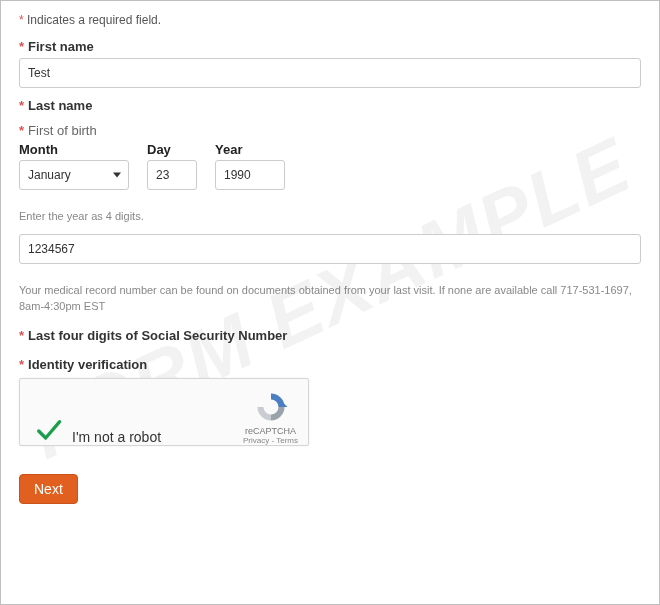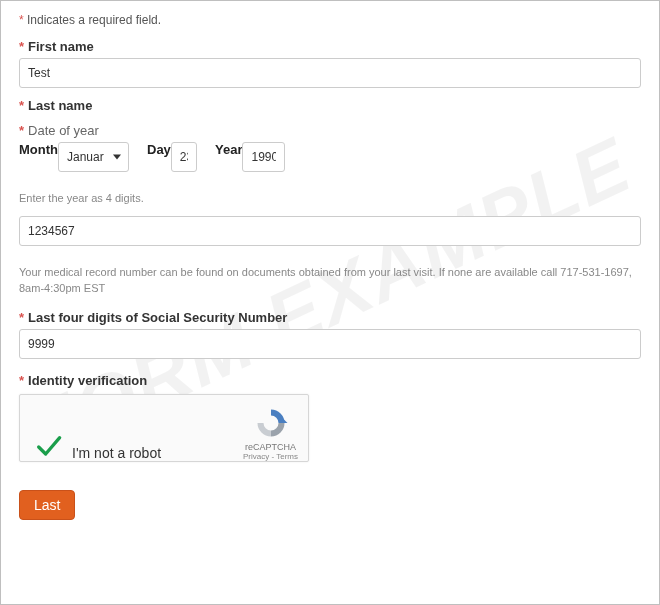--- a/index.html
+++ b/index.html
@@ -69,21 +69,21 @@
     position: absolute;
     right: 8px;
     top: 50%;
     transform: translateY(-50%);
     border-left: 4px solid transparent;
     border-right: 4px solid transparent;
     border-top: 5px solid #333;
     pointer-events: none;
   }
   .dob-row { display: flex; gap: 18px; align-items: flex-end; margin-bottom: 4px; }
-  .dob-col { display: flex; }
+  .dob-col { display: flex; flex-direction: column; }
   .dob-month { width: 110px; }
   .dob-day { width: 50px; }
   .dob-year { width: 70px; }
   .hint { font-size: 11px; color: #888; margin-top: 19px; line-height: 1.4; }
   .captcha-box {
     width: 290px;
     height: 68px;
     border: 1px solid #d6d6d6;
     border-radius: 2px;
     background: #fafafa;
@@ -125,21 +125,21 @@
     <div class="field">
       <label class="label"><span class="ast">*</span><span>First name</span></label>
       <input type="text" value="Test" style="">
     </div>
 
     <div class="field">
       <label class="label"><span class="ast">*</span><span>Last name</span></label>
     </div>
 
     <div class="field">
-      <label class="label muted"><span class="ast">*</span><span>Date of year</span></label>
+      <label class="label muted"><span class="ast">*</span><span>First of birth</span></label>
       <div class="dob-row">
         <div class="dob-col dob-month">
           <div class="sublabel">Month</div>
           <div class="select-wrap">
             <select class="select">
               <option>January</option>
             </select>
           </div>
         </div>
         <div class="dob-col dob-day">
@@ -154,21 +154,20 @@
       <div class="hint">Enter the year as 4 digits.</div>
     </div>
 
     <div class="field mb14">
       <input type="text" value="1234567" style="">
       <div class="hint">Your medical record number can be found on documents obtained from your last visit. If none are available call 717-531-1697, 8am-4:30pm EST</div>
     </div>
 
     <div class="field mb14">
       <label class="label"><span class="ast">*</span><span>Last four digits of Social Security Number</span></label>
-      <input type="text" value="9999" style="">
     </div>
 
     <div class="field">
       <label class="label"><span class="ast">*</span><span>Identity verification</span></label>
       <div class="captcha-box">
         <div class="captcha-check">
           <svg viewBox="0 0 24 24" width="28" height="28">
               <path d="M4 12 L10 18 L22 4" stroke="#1a9e4b" stroke-width="2.8" fill="none" stroke-linecap="round" stroke-linejoin="round"></path>
             </svg>
         </div>
@@ -181,16 +180,16 @@
               <path d="M24 42 A18 18 0 0 1 6 24 L14 24 A10 10 0 0 0 24 34 Z" fill="#c9cdd2"></path>
               <polygon points="40,18 46,24 40,24" fill="#4a7fc1"></polygon>
             </svg>
           </div>
           <div style="font-size:9px;color:#777;">reCAPTCHA</div>
           <div class="captcha-links">Privacy - Terms</div>
         </div>
       </div>
     </div>
 
-    <button class="next-btn">Last</button>
+    <button class="next-btn">Next</button>
 
   </div>
 </div>
 
 </body></html>

